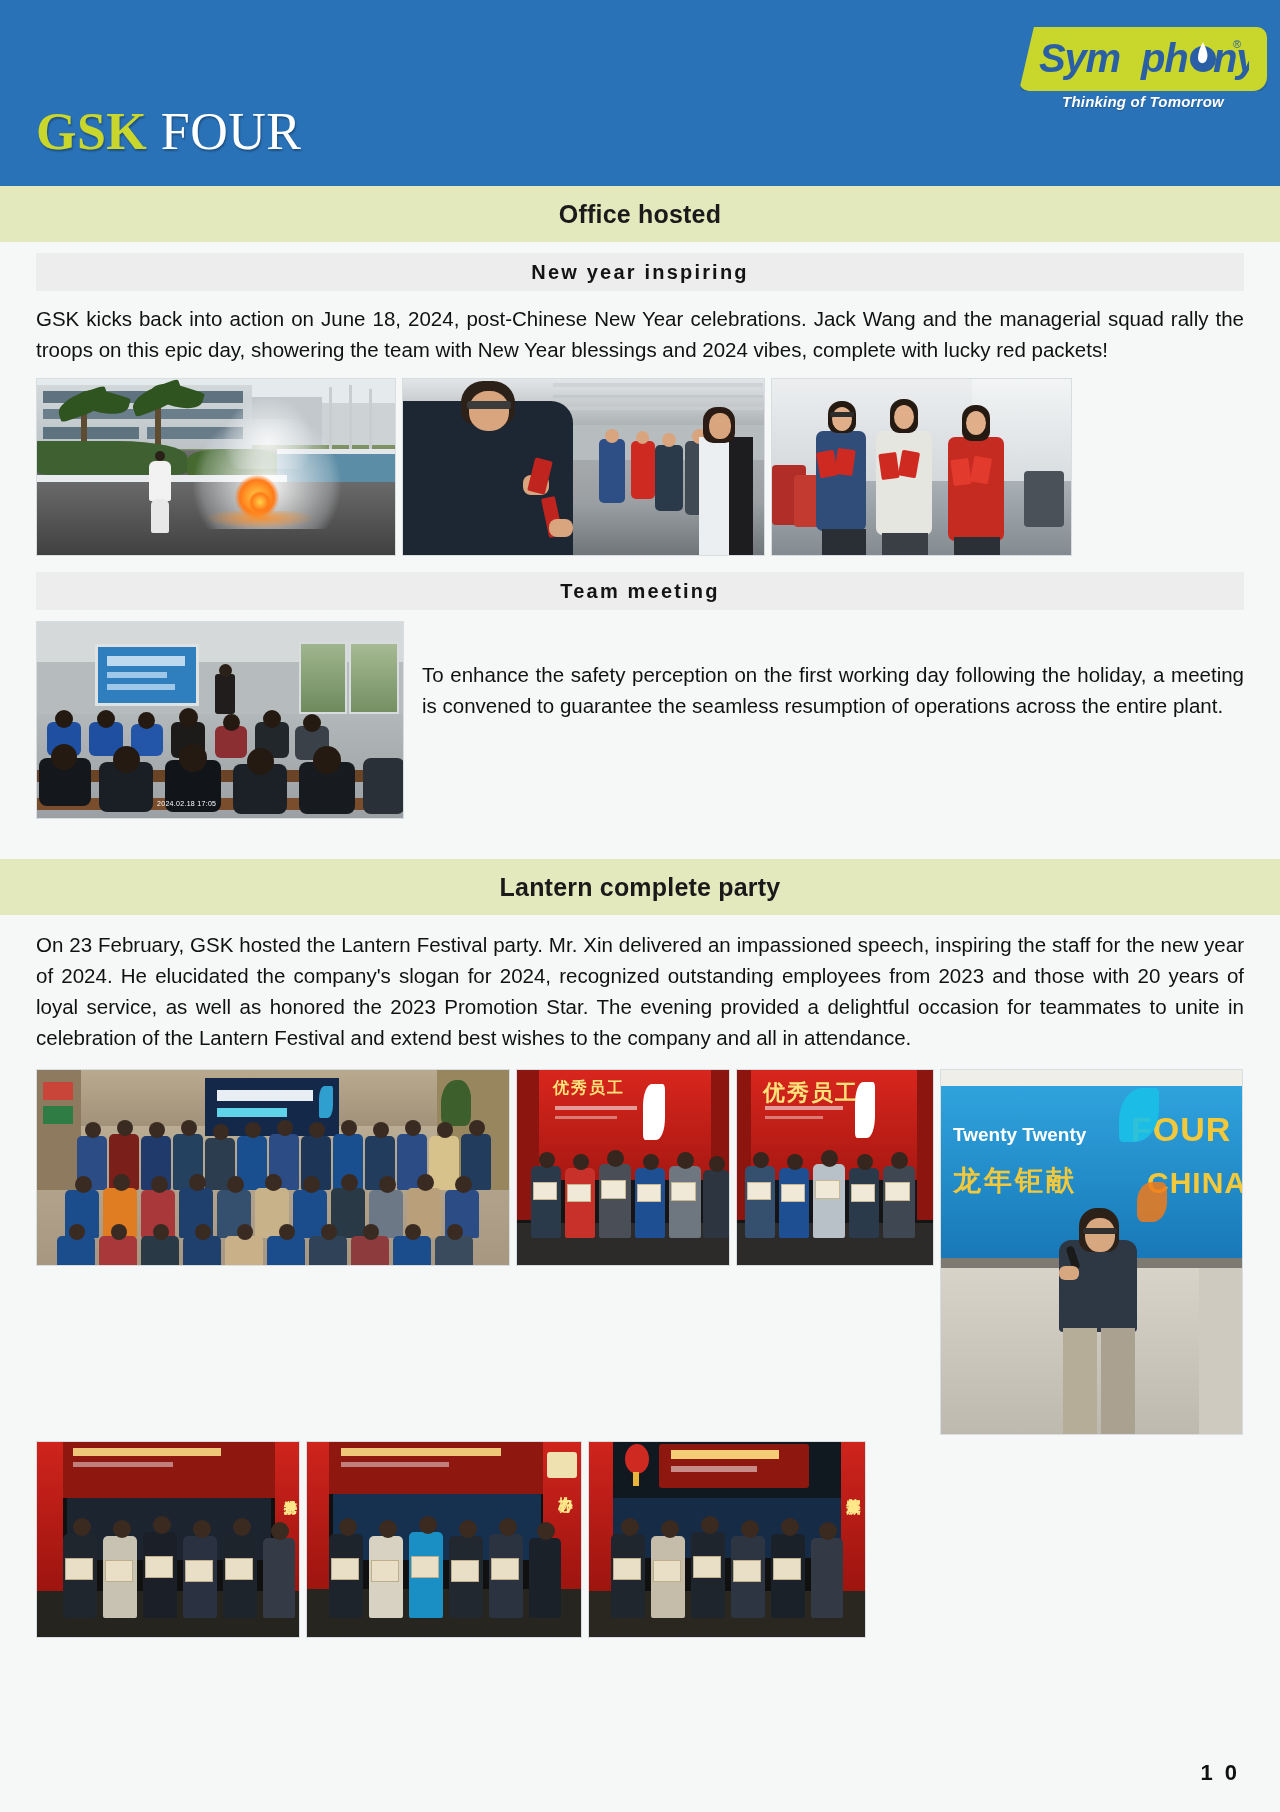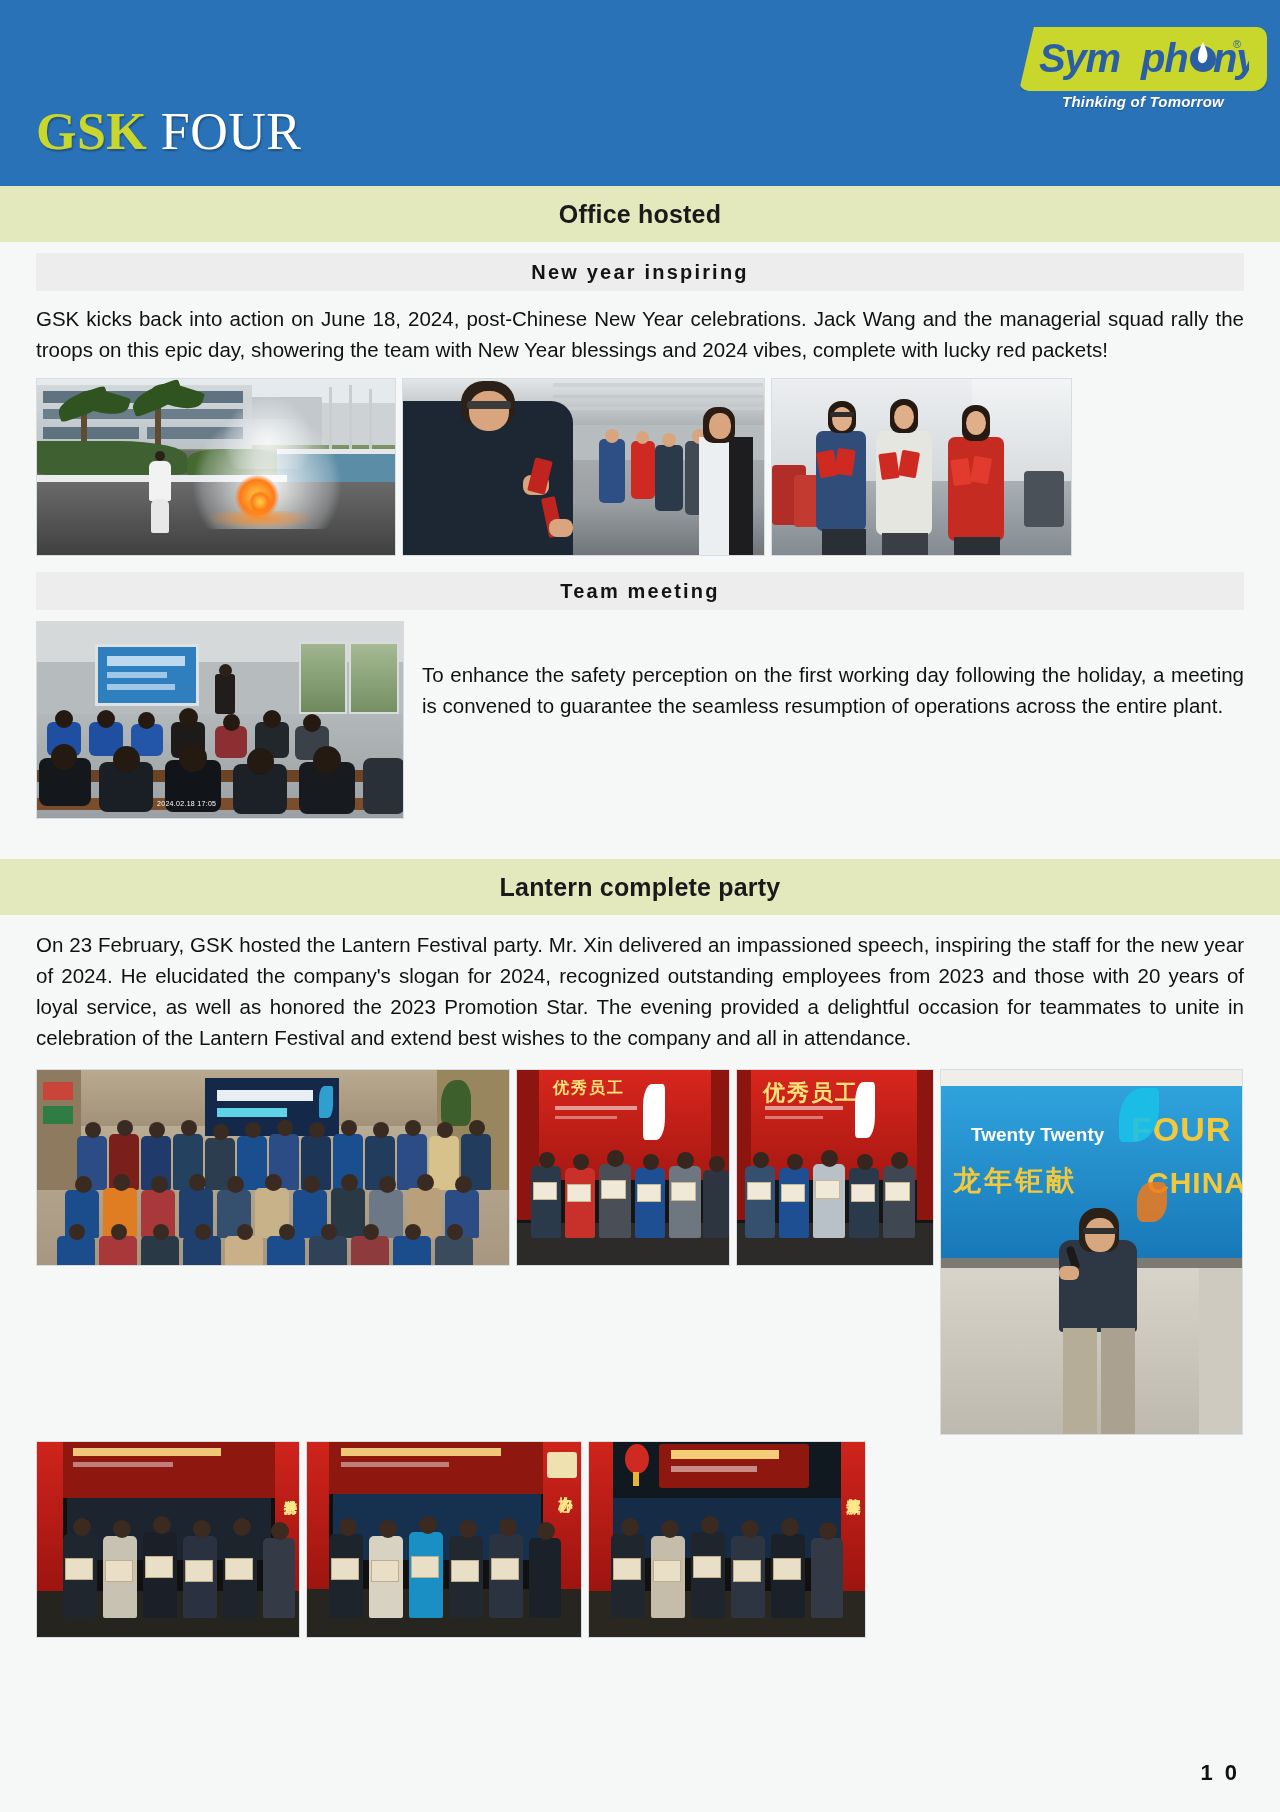--- a/index.html
+++ b/index.html
@@ -598,21 +598,21 @@
       <div class="a-p" style="left:146px;top:96px;width:32px;height:72px;background:#3f4752;"></div>
       <div class="a-head" style="left:154px;top:82px;width:17px;height:17px;"></div>
       <div class="a-cert" style="left:148px;top:112px;width:25px;height:19px;"></div>
     </div>
 
     <div class="ph" style="width:303px;height:366px;">
       <div class="sp-bg"></div>
       <div class="lay" style="left:0;top:0;width:100%;height:208px;background:#efeee9;"></div>
 
       <div class="sp-scr" style="left:0;top:16px;width:303px;height:172px;"></div>
-      <div class="sp-txt" style="left:12px;top:54px;font-size:19px;color:#ffffff;margin-left:18px;">Twenty Twenty</div>
+      <div class="sp-txt" style="left:12px;top:54px;font-size:19px;color:#ffffff;">Twenty Twenty</div>
       <div class="sp-txt" style="left:190px;top:40px;font-size:34px;color:#f3c93b;letter-spacing:1px;">FOUR</div>
       <div class="sp-txt" style="left:206px;top:96px;font-size:30px;color:#f3c93b;letter-spacing:1px;">CHINA</div>
       <div class="sp-txt" style="left:12px;top:92px;font-size:28px;color:#f3c93b;letter-spacing:3px;">龙年钜献</div>
 
       <div class="lay" style="left:178px;top:18px;width:40px;height:54px;background:#19c0e8;border-radius:60% 10% 60% 10%;opacity:.9;"></div>
       <div class="lay" style="left:196px;top:112px;width:30px;height:40px;background:#f07a1a;border-radius:50% 20% 50% 20%;opacity:.85;"></div>
 
       <div class="lay" style="left:0;top:188px;width:100%;height:178px;background:linear-gradient(#d9d5cb,#bdb9ae);"></div>
       <div class="lay" style="left:0;top:188px;width:100%;height:10px;background:#7d7a73;"></div>
 

